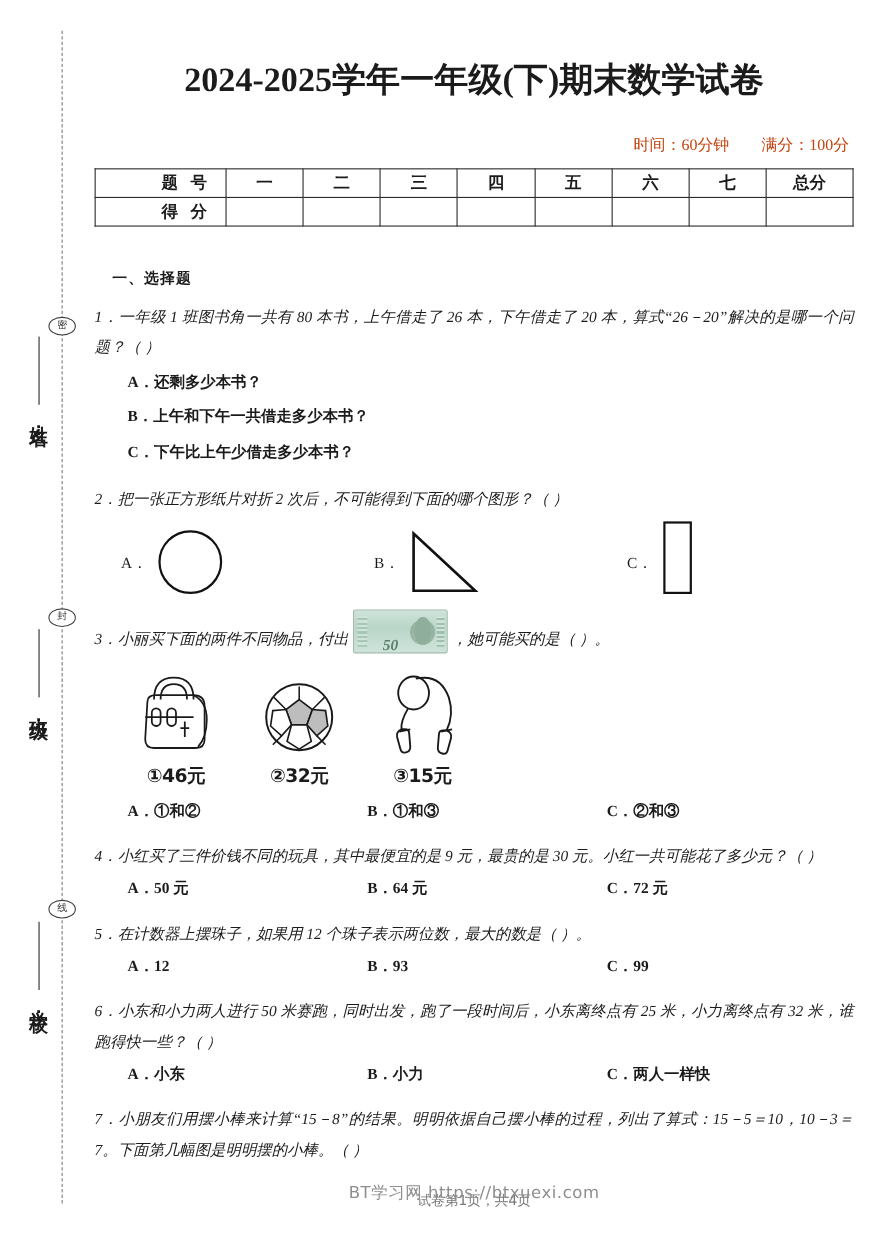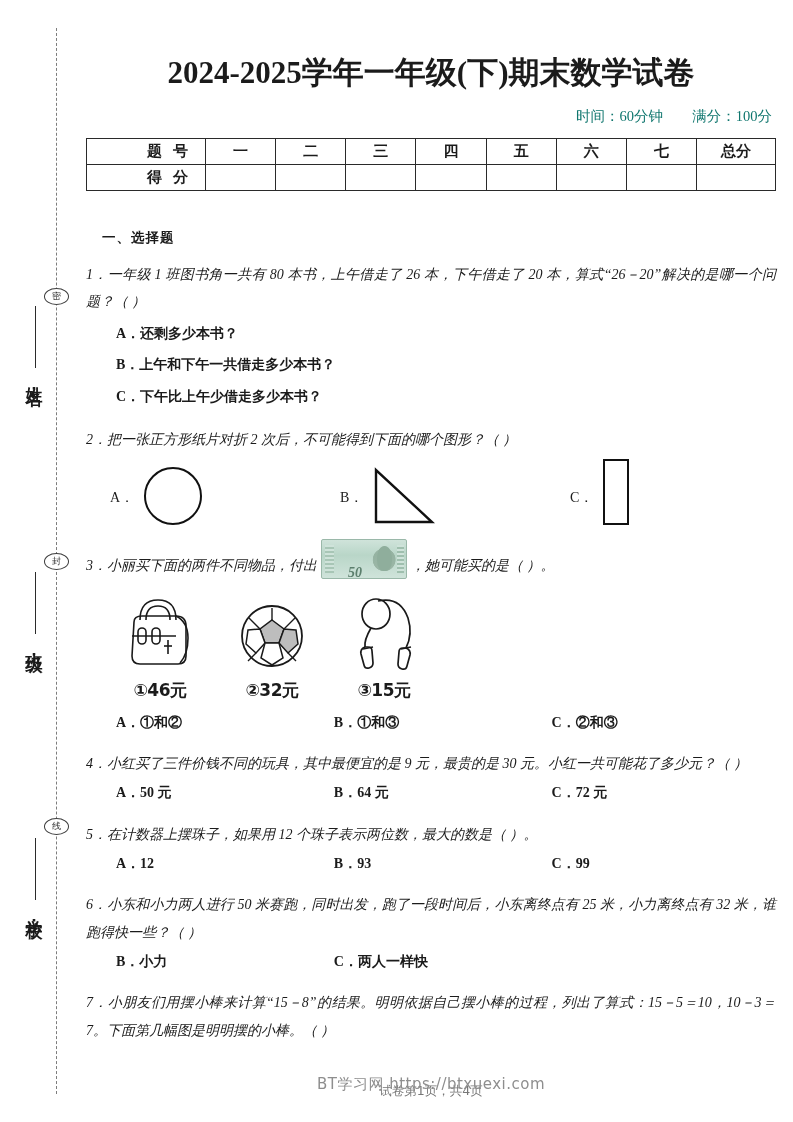--- a/index.html
+++ b/index.html
@@ -89,25 +89,25 @@
     margin-top: 52px;
     text-align: center;
     font-size: 31px;
     font-weight: bold;
     letter-spacing: 0px;
     font-family: "Liberation Serif", "DejaVu Serif", serif;
     white-space: nowrap;
   }
 
   .meta-line {
-    margin-top: 13px;
+    margin-top: 28px;
     text-align: right;
     padding-right: 4px;
     font-size: 14.5px;
-    color: #0f766e;
+    color: #c2410c;
   }
   .meta-line .gap { display: inline-block; width: 22px; }
 
   .score-table {
     margin-top: 12px;
     width: 690px;
     border-collapse: collapse;
     table-layout: fixed;
   }
   .score-table td {
@@ -446,20 +446,21 @@
       <div class="opts">
         <div class="opt">A．12</div>
         <div class="opt">B．93</div>
         <div class="opt">C．99</div>
       </div>
     </div>
 
     <div class="q">
       <p class="q-text">6．小东和小力两人进行 50 米赛跑，同时出发，跑了一段时间后，小东离终点有 25 米，小力离终点有 32 米，谁跑得快一些？（    ）</p>
       <div class="opts">
+        <div class="opt">A．小东</div>
         <div class="opt">B．小力</div>
         <div class="opt">C．两人一样快</div>
       </div>
     </div>
 
     <div class="q">
       <p class="q-text">7．小朋友们用摆小棒来计算“15－8”的结果。明明依据自己摆小棒的过程，列出了算式：15－5＝10，10－3＝7。下面第几幅图是明明摆的小棒。（    ）</p>
     </div>
   </div>
 

